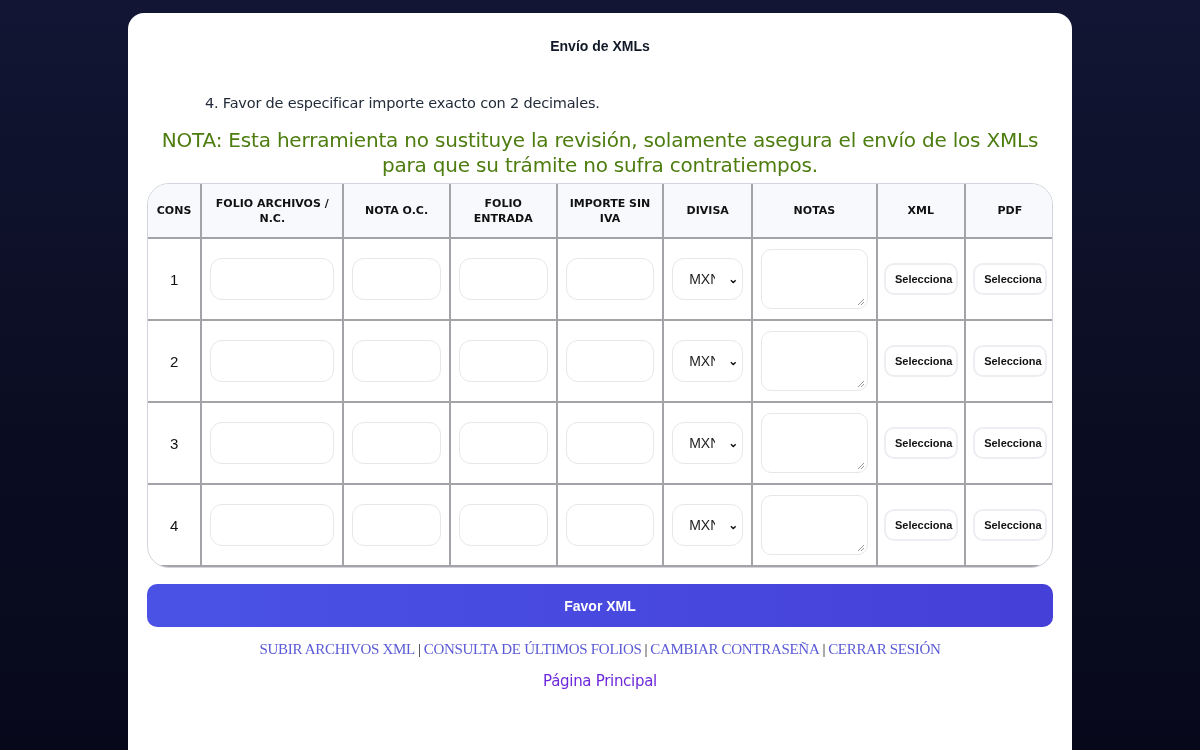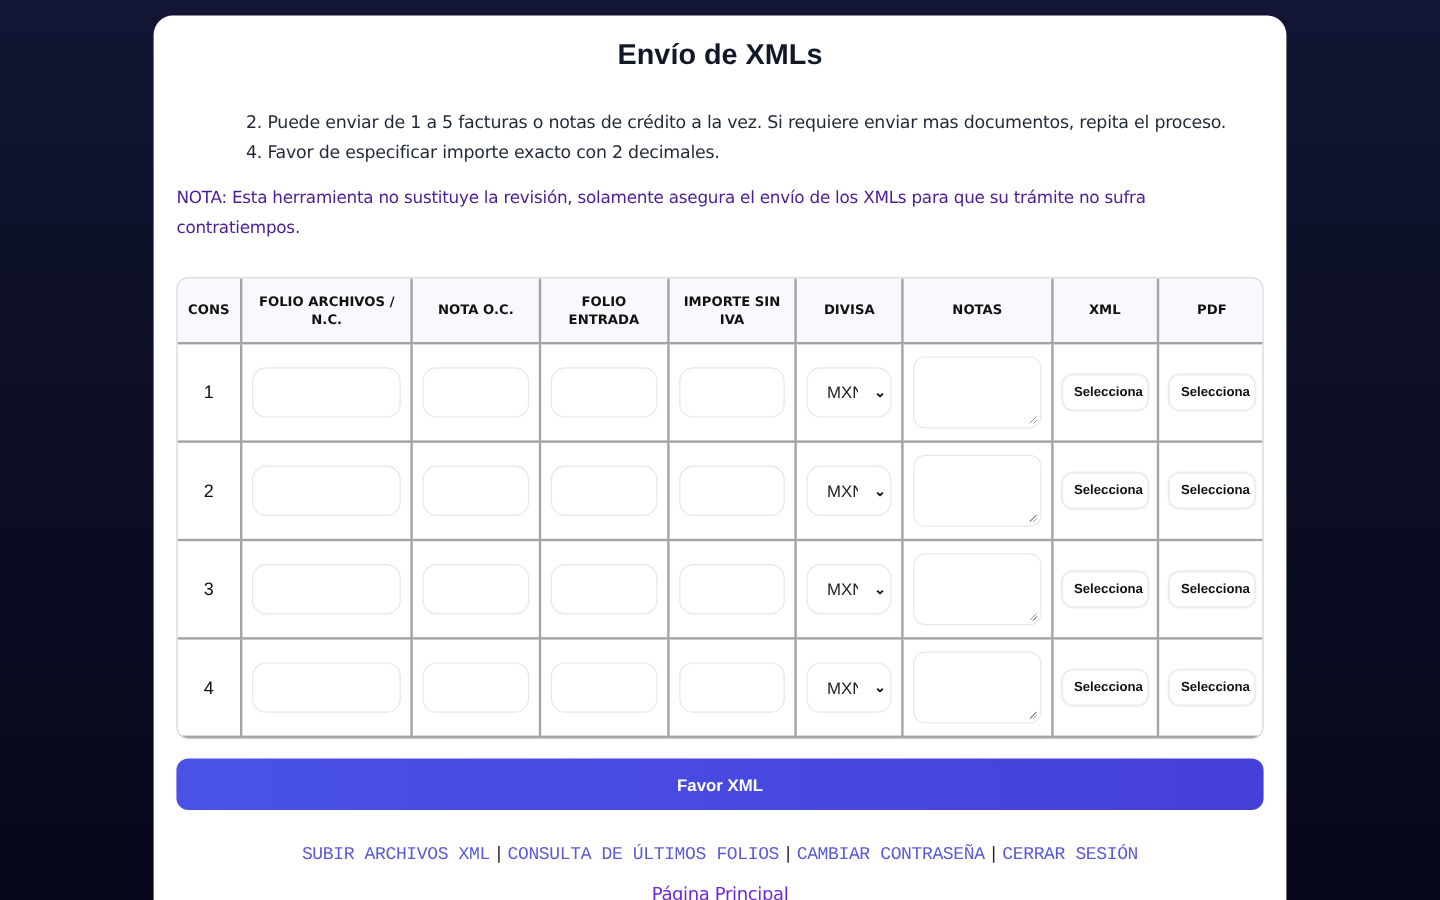--- a/index.html
+++ b/index.html
@@ -14,46 +14,47 @@
       left: 128px; top: 13px;
       width: 944px; height: 760px;
       background: #ffffff;
       border-radius: 16px;
       padding: 0 19px;
     }
     .title {
       text-align: center;
       font-family: "Liberation Sans", sans-serif;
       font-weight: bold;
-      font-size: 24px;
+      font-size: 14px;
       color: #111827;
       margin-top: 20px;
       height: 26px;
       line-height: 26px;
     }
     .instructions {
       margin-top: 32px;
       padding-left: 58px;
       font-family: "DejaVu Sans", sans-serif;
       font-size: 14.5px;
       color: #1f2937;
       list-style: none;
     }
     .instructions li { height: 25px; line-height: 25px; letter-spacing: -0.2px; }
     .note {
       margin-top: 12px;
-      font-size: 14px;
+      font-size: 20px;
       line-height: 25px;
-      color: #4c1d95;
+      color: #4d7c0f;
       letter-spacing: -0.2px;
+      text-align: center;
     }
     .table-wrap {
-      margin-top: 28px;
+      margin-top: 5px;
       border: 1px solid #d1d5db;
-      border-radius: 10px;
+      border-radius: 22px;
       overflow: hidden;
       width: 906px;
     }
     table { border-collapse: collapse; width: 906px; table-layout: fixed; }
     th, td { border: 2px solid #a3a3a8; }
     tr:first-child th { border-top: none; }
     th:first-child, td:first-child { border-left: none; }
     th:last-child, td:last-child { border-right: none; }
     th {
       background: #f8f9fc;
@@ -130,23 +131,23 @@
       border: none;
       border-radius: 10px;
       background: linear-gradient(90deg, #4a52e6 0%, #4540d8 100%);
       color: #fff;
       font-family: "Liberation Sans", sans-serif;
       font-weight: bold;
       font-size: 14px;
       display: flex; align-items: center; justify-content: center;
     }
     .links {
-      margin-top: 27px;
-      text-align: center;
-      font-family: Liberation Mono, monospace;
+      margin-top: 11px;
+      text-align: center;
+      font-family: Liberation Serif, serif;
       font-size: 15px;
       color: #5a5ad6;
       letter-spacing: -0.3px;
       height: 22px;
       line-height: 22px;
     }
     .links a { color: #5a5ad6; text-decoration: none; }
     .links .sep { color: #222; margin: 0 3px; }
     .home {
       margin-top: 10px;
@@ -157,21 +158,20 @@
     }
     .home a { color: #6d28d9; text-decoration: none; }
   </style>
 </head>
 <body>
 
 <div class="card">
   <h1 class="title">Envío de XMLs</h1>
 
   <ol class="instructions">
-    <li>2. Puede enviar de 1 a 5 facturas o notas de crédito a la vez. Si requiere enviar mas documentos, repita el proceso.</li>
     <li>4. Favor de especificar importe exacto con 2 decimales.</li>
   </ol>
 
   <p class="note">NOTA: Esta herramienta no sustituye la revisión, solamente asegura el envío de los XMLs para que su trámite no sufra contratiempos.</p>
 
   <div class="table-wrap">
     <table>
       <colgroup>
         <col style="width:53px">
           <col style="width:142px">

